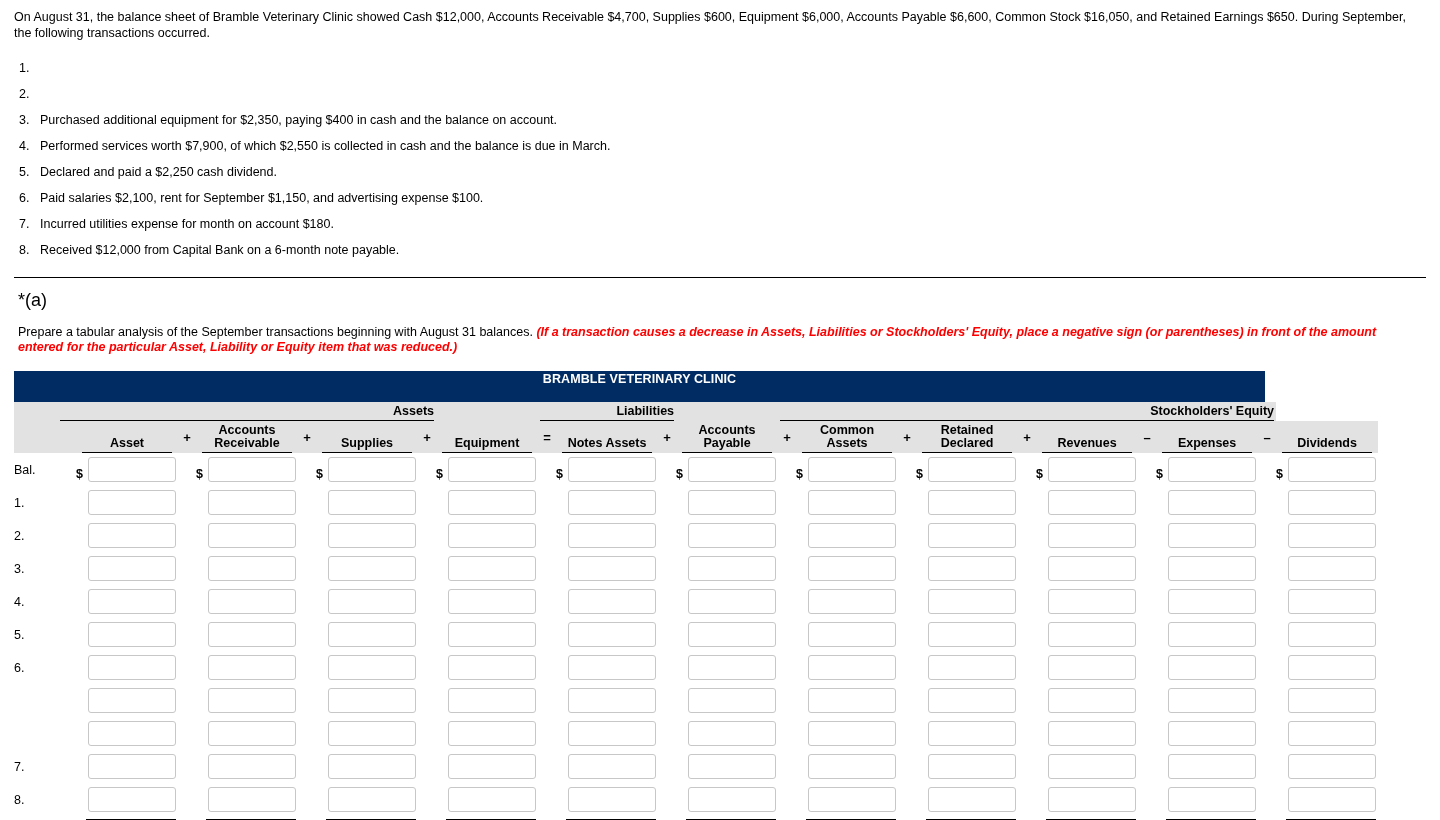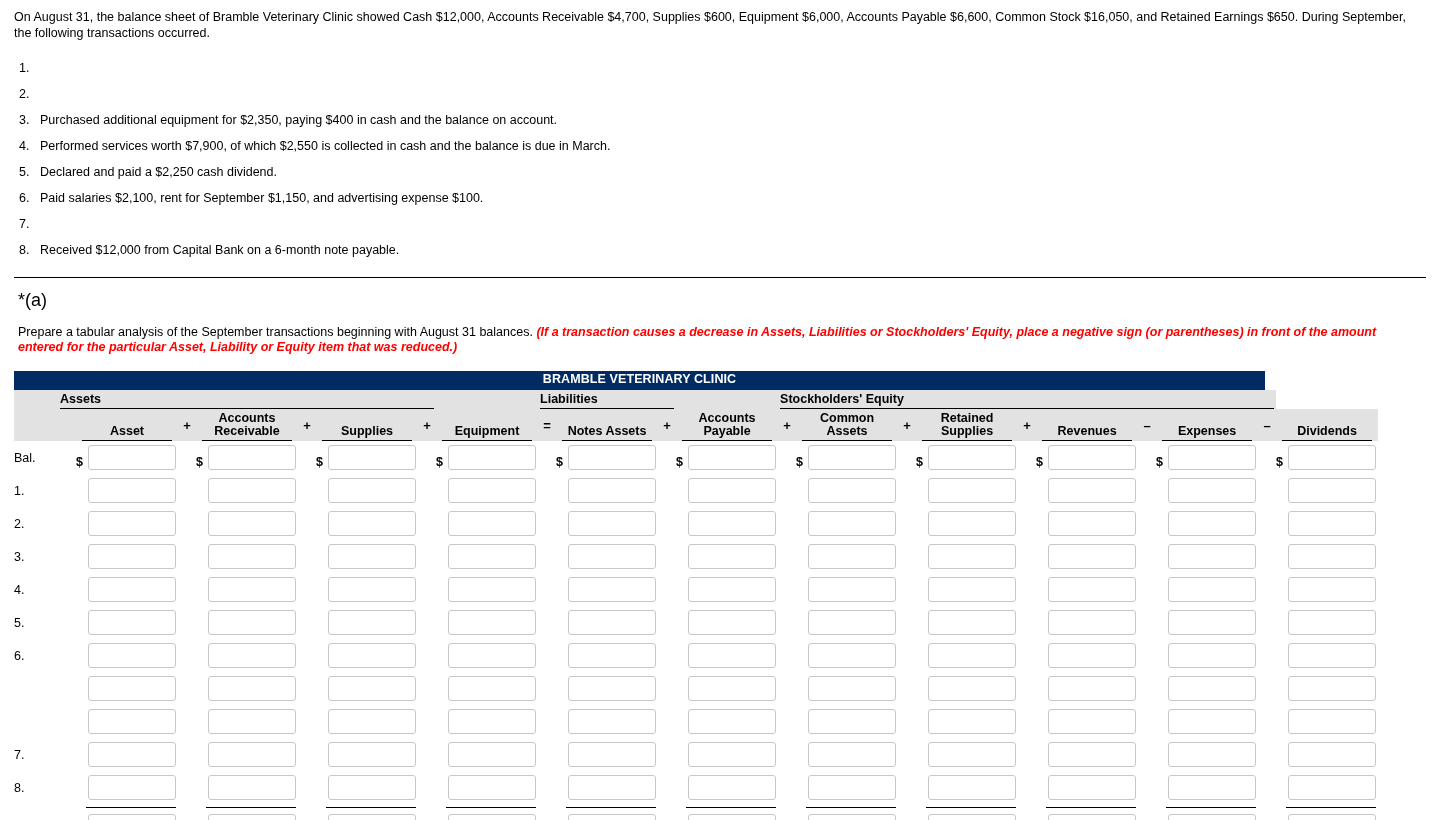--- a/index.html
+++ b/index.html
@@ -75,35 +75,35 @@
     width: 1251px;
     position: relative;
   }
   .sheet-title {
     background: #002c63;
     color: #ffffff;
     font-weight: bold;
     font-size: 12.5px;
     text-align: center;
     line-height: 17px;
-    height: 19px;
+    height: 31px;
     letter-spacing: 0.1px;
   }
   .grid {
     border-collapse: collapse;
     table-layout: fixed;
     width: 1251px;
   }
   .grid td, .grid th { padding: 0; }
 
   
   .band { background: #e2e2e2; }
   .group-cell {
     background: #e2e2e2;
-    text-align: left;
+    text-align: right;
     font-weight: bold;
     font-size: 12.5px;
     height: 19px;
     vertical-align: middle;
   }
   .group-cell .rule {
     border-bottom: 1px solid #000;
     display: block;
     height: 18px;
     line-height: 18px;
@@ -224,20 +224,21 @@
       <li class="txn-item">
         <span class="txn-num">5.</span>
         <span class="txn-text">Declared and paid a $2,250 cash dividend.</span>
       </li>
       <li class="txn-item">
         <span class="txn-num">6.</span>
         <span class="txn-text">Paid salaries $2,100, rent for September $1,150, and advertising expense $100.</span>
       </li>
       <li class="txn-item">
         <span class="txn-num">7.</span>
+        <span class="txn-text">Incurred utilities expense for month on account $180.</span>
       </li>
       <li class="txn-item">
         <span class="txn-num">8.</span>
         <span class="txn-text">Received $12,000 from Capital Bank on a 6-month note payable.</span>
       </li>
     </ul>
 
   <hr class="divider">
 
   <div class="sec-label">*(a)</div>
@@ -314,21 +315,21 @@
             <td class="op-head">+</td>
             <td class="col-head">
               <span class="lbl">Accounts Payable</span>
             </td>
             <td class="op-head">+</td>
             <td class="col-head">
               <span class="lbl">Common Assets</span>
             </td>
             <td class="op-head">+</td>
             <td class="col-head">
-              <span class="lbl">Retained Supplies</span>
+              <span class="lbl">Retained Declared</span>
             </td>
             <td class="op-head">+</td>
             <td class="col-head">
               <span class="lbl">Revenues</span>
             </td>
             <td class="op-head">–</td>
             <td class="col-head">
               <span class="lbl">Expenses</span>
             </td>
             <td class="op-head">–</td>

